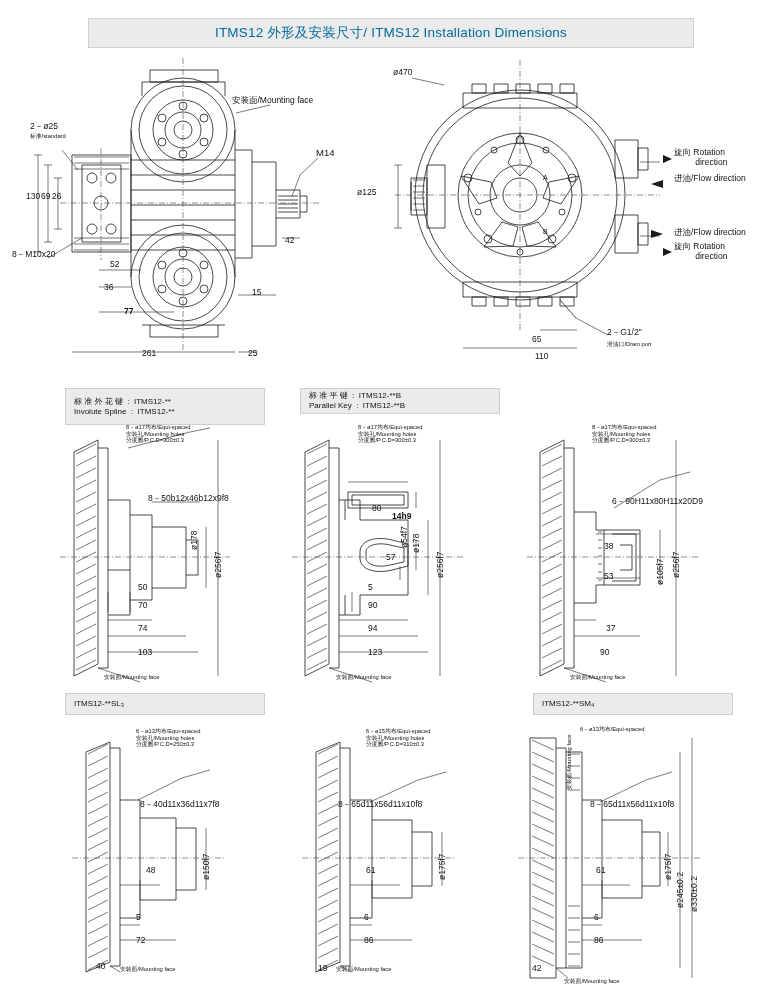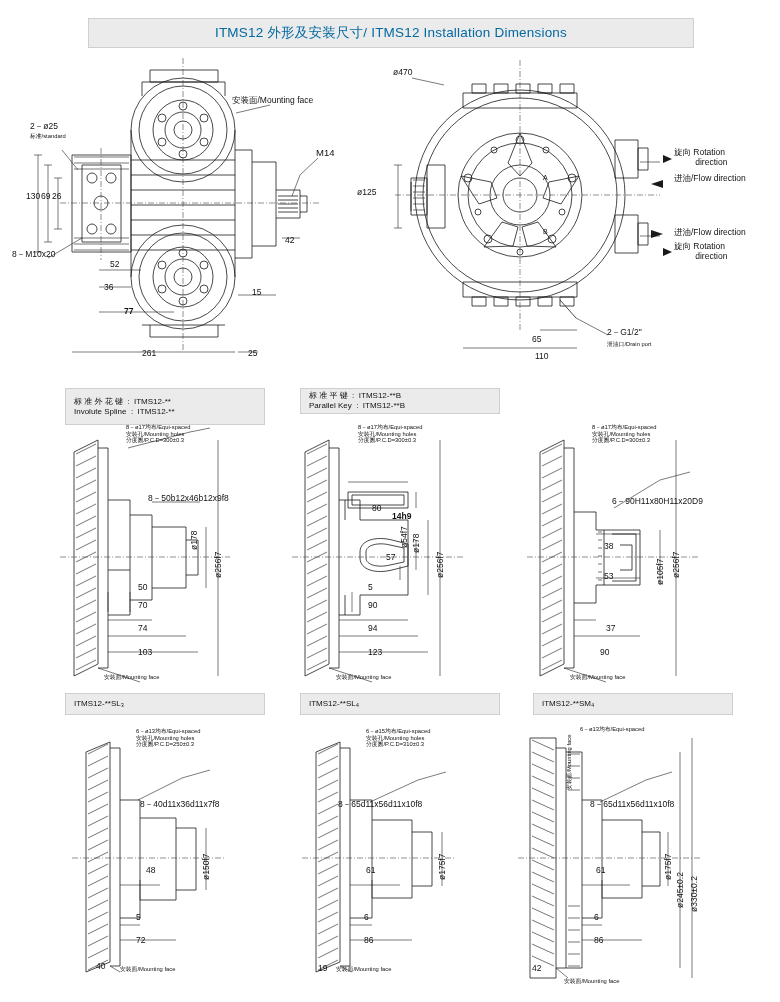--- a/index.html
+++ b/index.html
@@ -424,23 +424,20 @@
   <div class="lbl" style="left:604px; top:572px;">53</div>
   <div class="lbl" style="left:656px; top:585px; transform:rotate(-90deg); transform-origin:left top;">ø105f7</div>
   <div class="lbl" style="left:672px; top:578px; transform:rotate(-90deg); transform-origin:left top;">ø256f7</div>
   <div class="lbl" style="left:578px; top:624px;margin-left:28px;">37</div>
   <div class="lbl" style="left:600px; top:648px;">90</div>
   <div class="lbl xs" style="left:570px; top:674px;">安装面/Mounting face</div>
 
   <div class="panel-head" style="left:65px; top:693px; width:200px; height:22px;">
     <span class="ph-text">ITMS12-**SL₃</span>
   </div>
-  <div class="panel-head" style="left:300px; top:693px; width:200px; height:22px;">
-    <span class="ph-text">ITMS12-**SL₄</span>
-  </div>
   <div class="panel-head" style="left:533px; top:693px; width:200px; height:22px;">
     <span class="ph-text">ITMS12-**SM₄</span>
   </div>
 
   <svg width="780" height="1002">
     <g class="stroke">
       <path d="M86 752 L110 742 L110 962 L86 972 Z"></path>
       <path d="M110 748 L120 748 L120 966 L110 966"></path>
       <path d="M120 800 L140 800 L140 818 L176 818 L176 900 L140 900 L140 918 L120 918"></path>
       <path d="M140 818 L140 900"></path>

